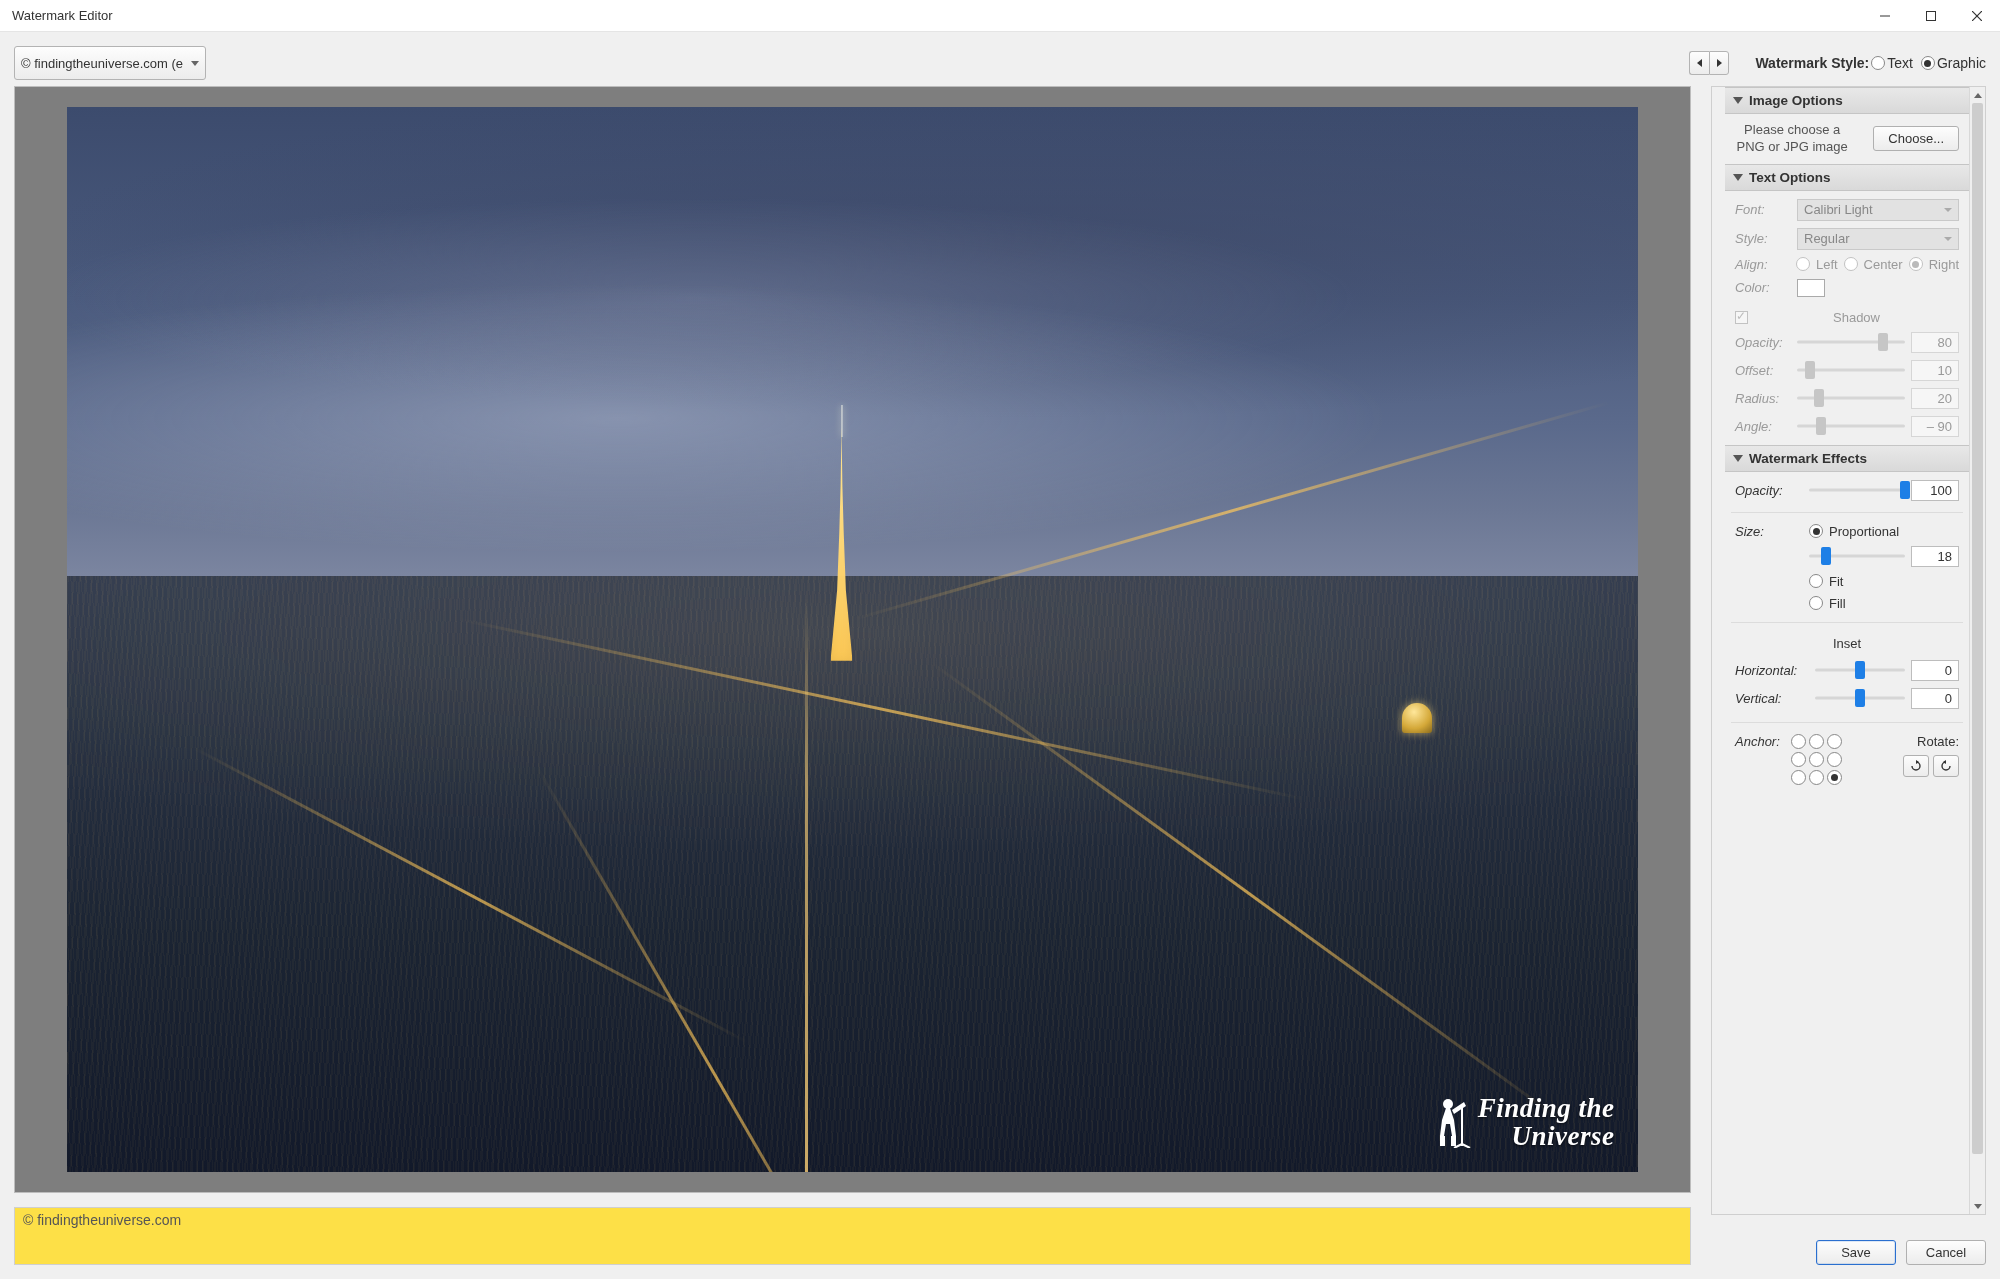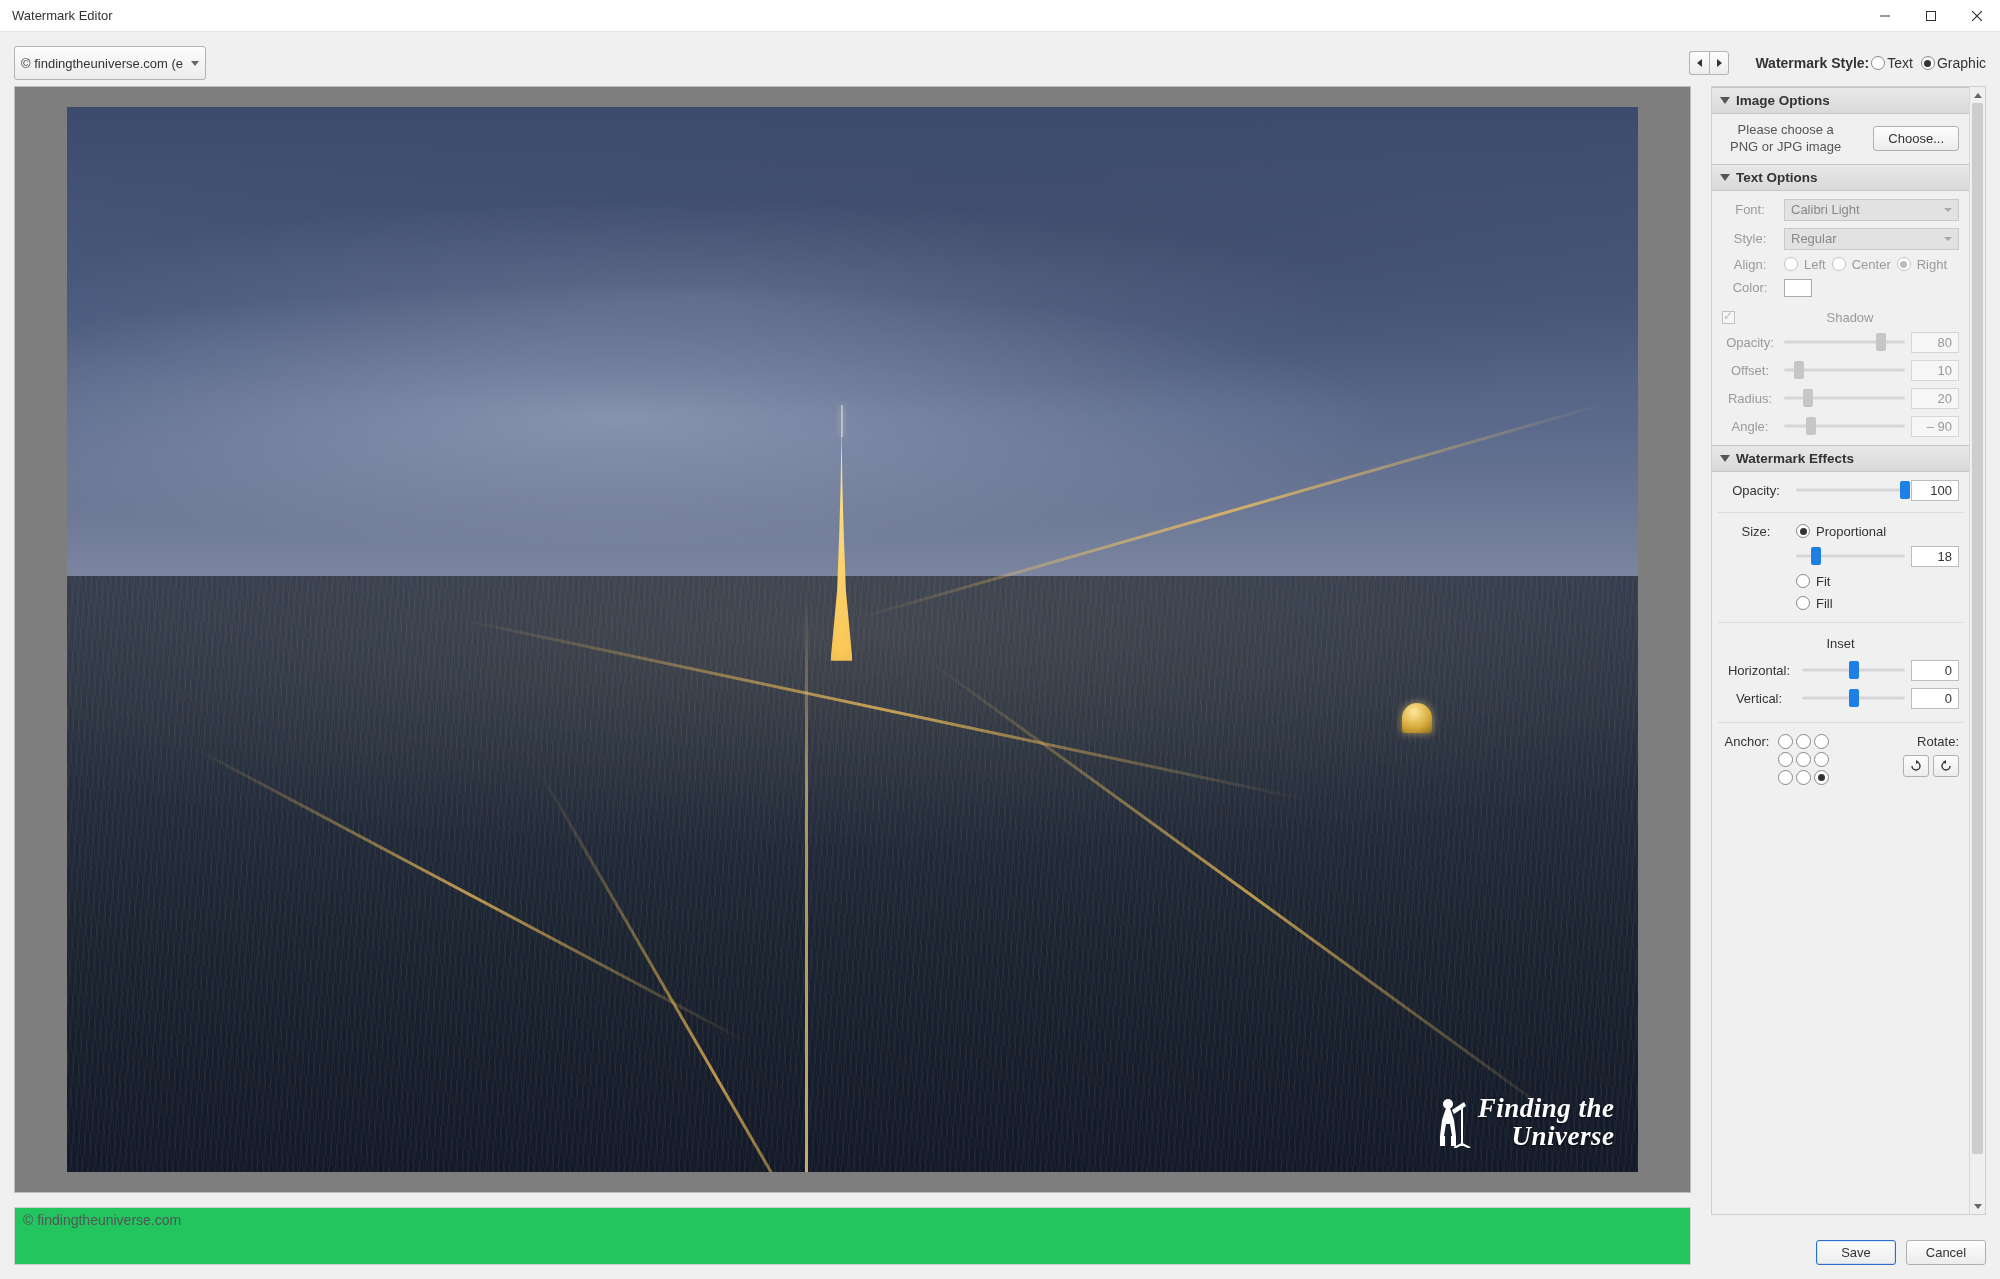--- a/index.html
+++ b/index.html
@@ -59,32 +59,32 @@
     background:linear-gradient(to bottom, rgba(255,230,150,.9), rgba(255,200,80,.9));
     clip-path: polygon(50% 0%, 54% 25%, 60% 45%, 70% 70%, 100% 100%, 0% 100%, 30% 70%, 40% 45%, 46% 25%);
     filter: drop-shadow(0 0 6px rgba(255,220,140,.9));
   }
   .tower-beam { position:absolute; left:49.3%; top:28%; width:1px; height:3%; background:rgba(255,255,240,.9); transform:translateX(-50%); box-shadow:0 0 6px rgba(255,255,220,.9); }
   .dome { position:absolute; left:85%; top:56%; width:30px; height:30px; background:radial-gradient(circle at 40% 30%, #ffe79a, #d4a838 60%, #8a6a1c); border-radius:50% 50% 10% 10%; filter:drop-shadow(0 0 4px rgba(255,220,120,.6)); }
   .wm { position:absolute; right:1.5%; bottom:2%; display:flex; align-items:center; gap:6px; color:#fff; font-family:"Segoe Script","Comic Sans MS",cursive; font-style:italic; font-weight:600; text-shadow:0 1px 3px rgba(0,0,0,.7); }
   .wm-text { display:flex; flex-direction:column; line-height:1.05; font-size:27px; letter-spacing:.5px; }
   .wm-text span:last-child { align-self:flex-end; }
   .wm-icon { width:48px; height:52px; }
-  .caption-box { margin-top:14px; height:58px; background:#22c55e; border:1px solid #cfcfcf; padding:4px 8px; color:#555; font-size:14px; }
+  .caption-box { margin-top:14px; height:58px; background:#fde047; border:1px solid #cfcfcf; padding:4px 8px; color:#555; font-size:14px; }
 
   .side-col { width:275px; display:flex; flex-direction:column; }
-  .panel { flex:1; position:relative; border:1px solid #cfcfcf; background:#f0f0f0; display:flex; }
+  .panel { flex:1; position:relative; border:1px solid #cfcfcf; background:#f0f0f0; display:flex;padding-left:13px; }
   .panel-scroll { flex:1; overflow:hidden; }
   .sect-head { background:linear-gradient(#e8e8e8,#d9d9d9); border-top:1px solid #c5c5c5; border-bottom:1px solid #c5c5c5; padding:5px 8px; display:flex; align-items:center; gap:6px; font-weight:700; font-size:13.5px; color:#333; }
   .sect-head .tri { width:0;height:0;border-left:5px solid transparent;border-right:5px solid transparent;border-top:7px solid #555; }
   .sect-body { padding:8px 10px; font-size:13px; display:flex; flex-direction:column; gap:7px; }
   .sect-body.disabled { color:#9a9a9a; }
   .hint { text-align:center; color:#555; font-size:13px; line-height:1.3; }
   .row { display:flex; align-items:center; gap:6px; }
-  .row label.lab { width:56px; text-align:center; color:inherit; }
+  .row label.lab { width:56px; text-align:left; color:inherit;font-style:italic; }
   .row.eff label.lab { width:68px; }
   .row.inset label.lab { width:74px; }
   .combo { flex:1; height:22px; background:#e2e2e2; border:1px solid #c9c9c9; padding:0 6px; display:flex; align-items:center; position:relative; color:#888;text-align:right; }
   .combo .chev { position:absolute; right:6px; top:50%; transform:translateY(-50%); width:0;height:0;border-left:4px solid transparent;border-right:4px solid transparent;border-top:4px solid #aaa; }
   input.numbox { width:48px; height:21px; text-align:right; padding:0 6px 0 0; border:1px solid #bdbdbd; background:#fff; font-size:13px; color:#333; font-family:inherit; }
   input.numbox.dis { background:#f6f6f6; color:#999; border-color:#d6d6d6; }
   .btn { height:25px; padding:0 14px; background:linear-gradient(#fdfdfd,#ececec); border:1px solid #b0b0b0; border-radius:3px; display:inline-flex; align-items:center; justify-content:center; font-size:13px; color:#333; cursor:default; }
   .btn.small { height:22px; padding:0 6px; min-width:24px; }
   .btn.accent { border-color:#2a6fcf; box-shadow:0 0 0 1px rgba(42,111,207,.15) inset; }
   .slider { flex:1; height:16px; position:relative; }

